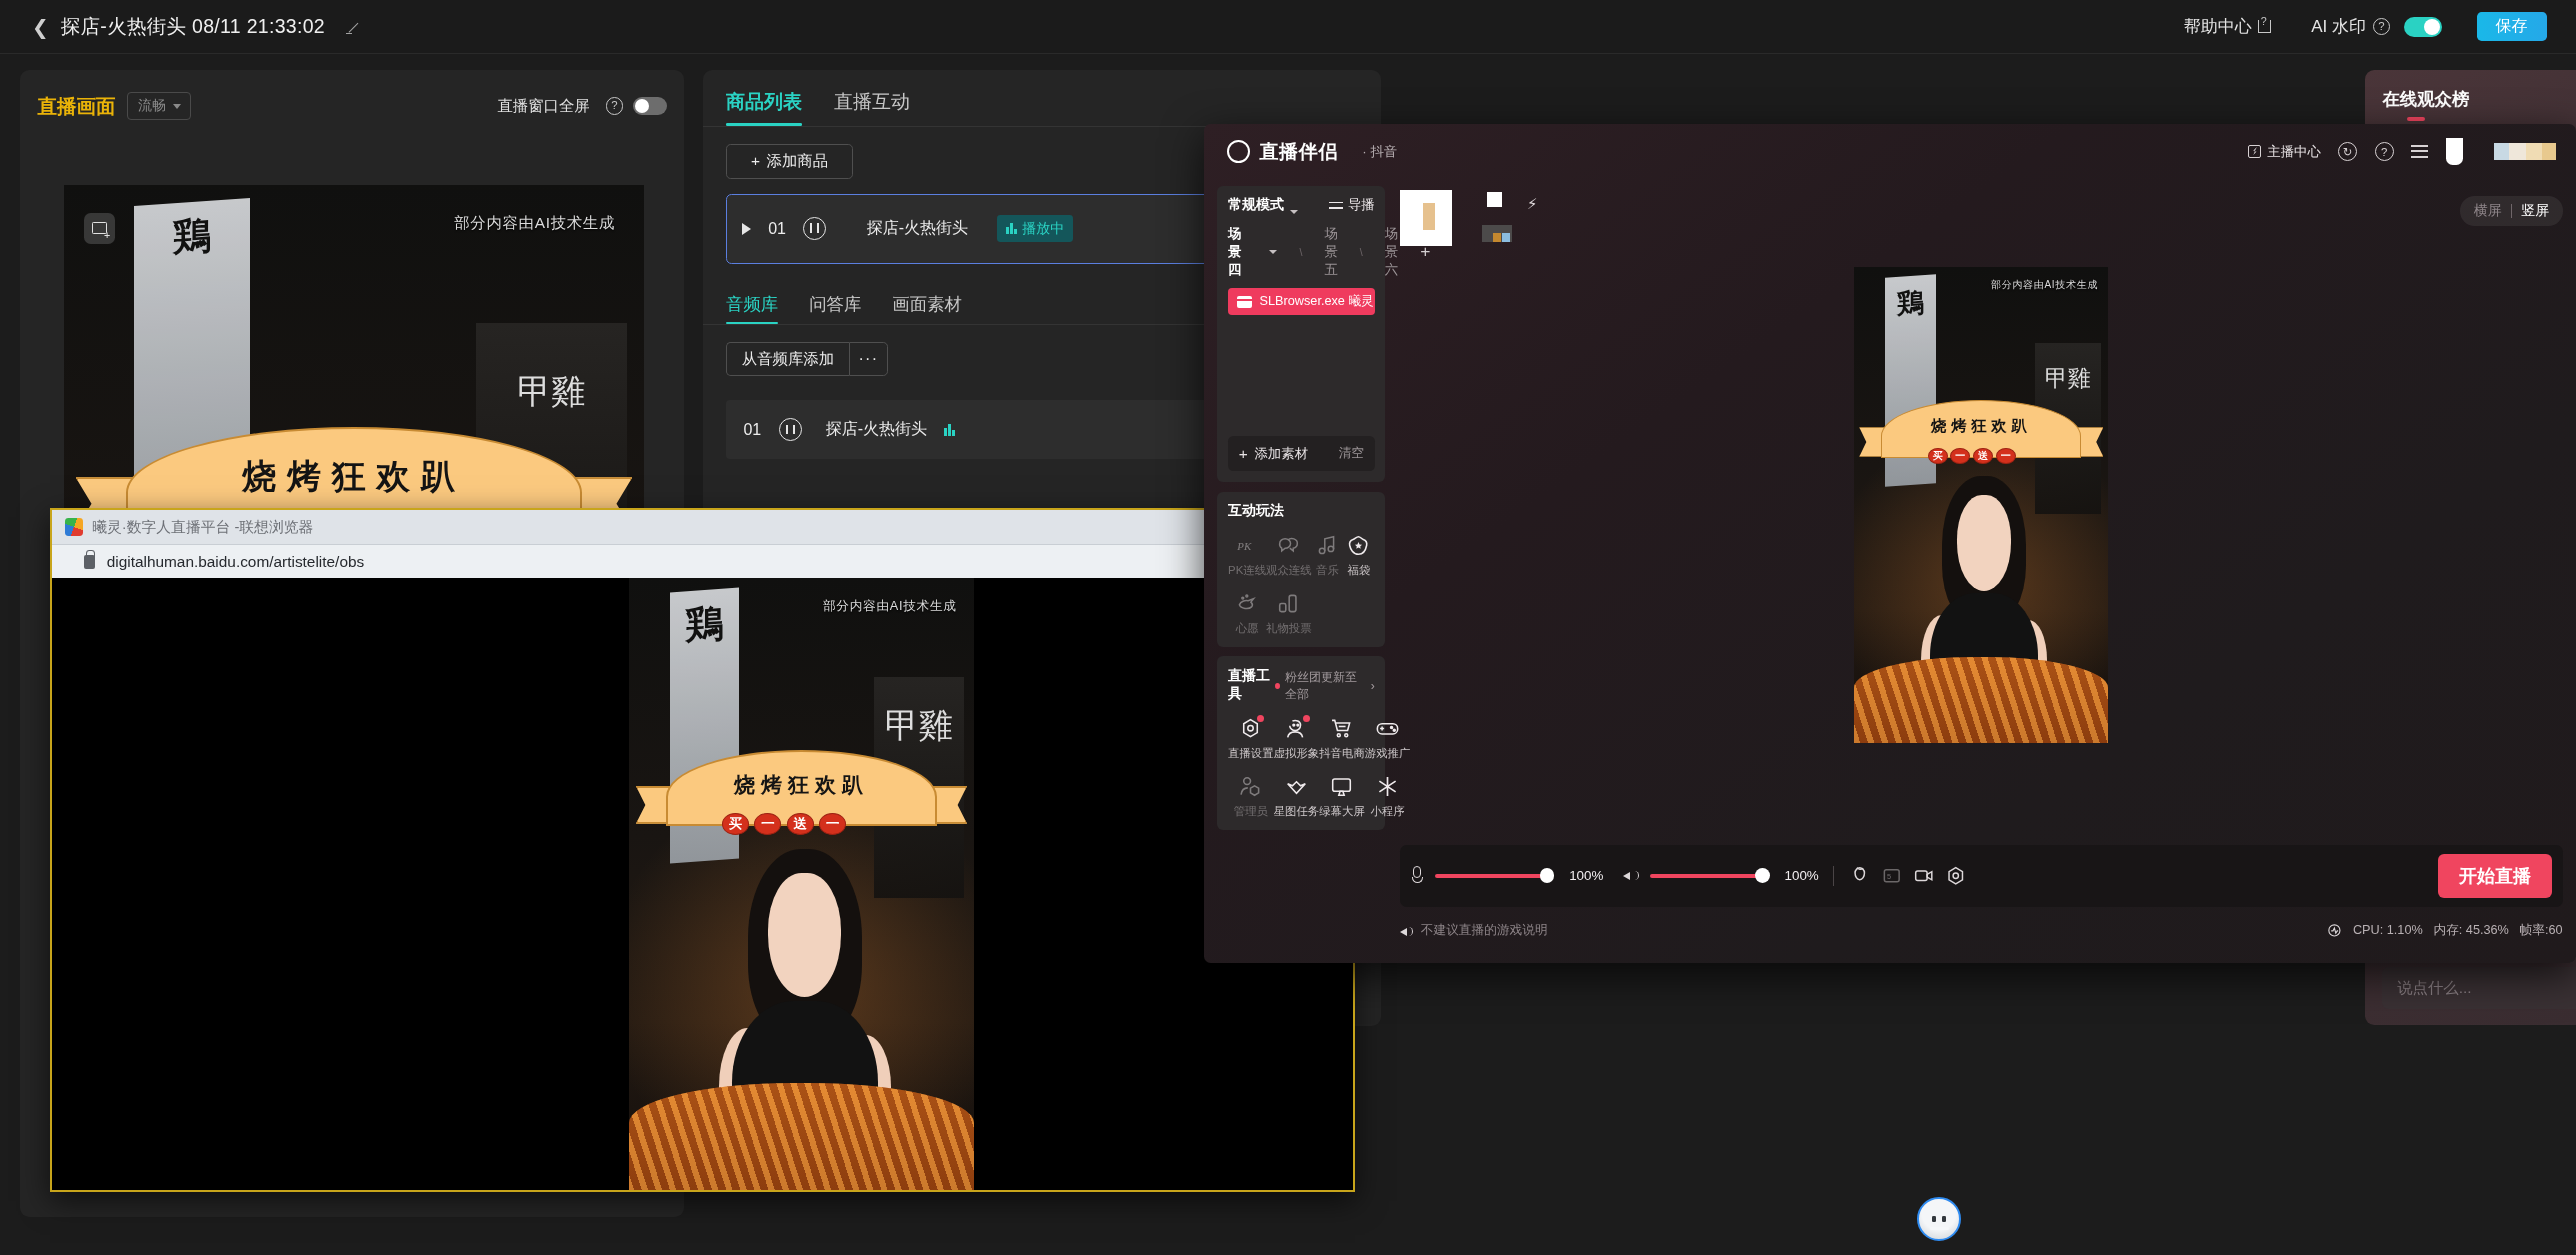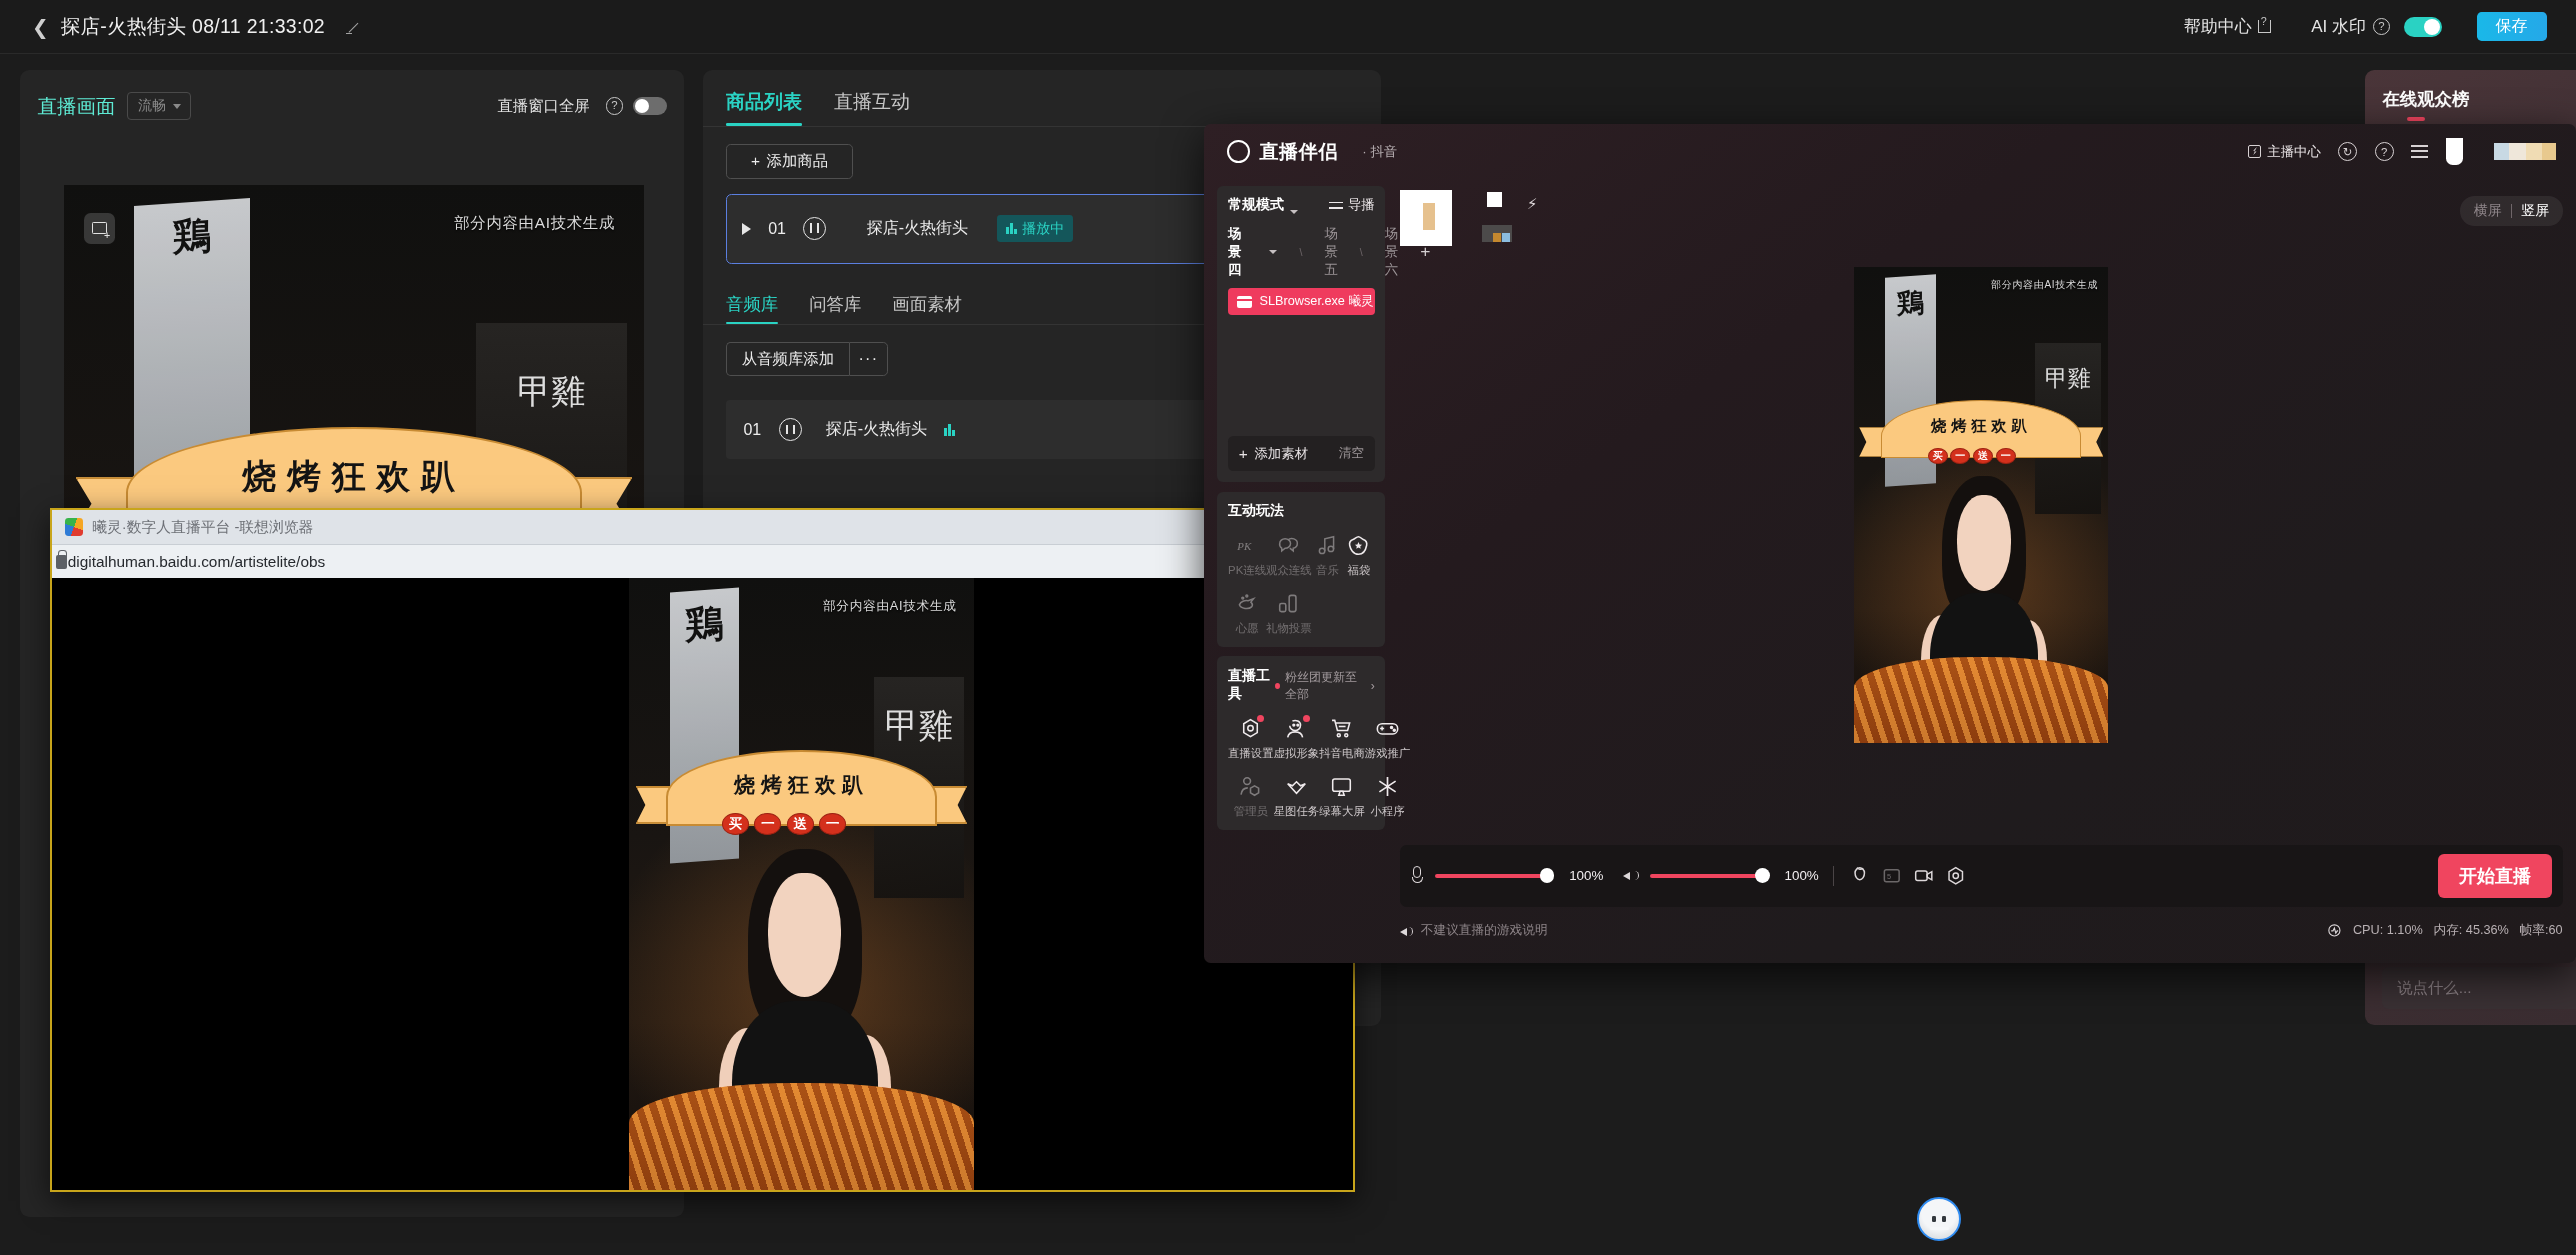--- a/index.html
+++ b/index.html
@@ -37,21 +37,21 @@
   .save-btn{width:70px;height:29.5px;border-radius:4.7px;
     background:linear-gradient(90deg,#1ab8e8,#25a8e8);
     color:#fff;font-size:16px;display:flex;align-items:center;justify-content:center;cursor:pointer;}
 
   
   #live-card{
     position:absolute;left:20px;top:70px;width:664px;height:1147px;
     background:#252525;border-radius:9.4px;
   }
   .lc-head{height:48px;display:flex;align-items:center;padding:0 17.4px;margin-top:12px;}
-  .lc-title{font-size:19.5px;font-weight:normal;color:#5eead4;}
+  .lc-title{font-size:19.5px;font-weight:bold;color:#eab308;}
   .quality-sel{margin-left:12px;height:28px;min-width:64px;border:0.7px solid #4a4a4a;border-radius:4px;
     display:flex;align-items:center;justify-content:center;gap:6.7px;color:#8a8a8a;font-size:14px;cursor:pointer;padding:0 9px;}
   .chev-d{width:0;height:0;border-left:4.7px solid transparent;border-right:4.7px solid transparent;border-top:5.4px solid #8a8a8a;}
   .lc-right{margin-left:auto;display:flex;align-items:center;gap:9.4px;}
   .lc-right .lbl{font-size:15.4px;color:#e0e0e0;}
   .switch-off{width:34px;height:18px;border-radius:9.4px;background:#6d6d6d;position:relative;cursor:pointer;}
   .switch-off .knob{position:absolute;top:2px;left:2px;width:14px;height:14px;border-radius:50%;background:#fff;}
   #preview-wrap{
     position:absolute;left:44px;top:115px;width:580px;height:865px;background:#000;overflow:hidden;
   }
@@ -159,21 +159,21 @@
 
   
   #browser{
     position:absolute;left:50px;top:508px;width:1305px;height:684px;
     background:#6d28d9;border:2px solid #c8a51b;box-shadow:0 9.4px 28px rgba(0,0,0,.6);
   }
   .br-title{height:34px;display:flex;align-items:center;gap:9.4px;padding-left:13.4px;background:#dfe3e8;}
   .br-logo{width:17.4px;height:17.4px;border-radius:3.4px;background:
      conic-gradient(from 200deg,#2e7bd6 0 25%,#37b34a 25% 50%,#f5a623 50% 75%,#e03b2f 75% 100%);}
   .br-title span{font-size:14.8px;color:#6d7076;}
-  .br-url{height:35px;background:#edf0f3;border-top:0.7px solid #c9ced4;display:flex;align-items:center;gap:1px;padding-left:4px;}
+  .br-url{height:35px;background:#edf0f3;border-top:0.7px solid #c9ced4;display:flex;align-items:center;gap:12px;padding-left:32px;}
   .lock{width:10.7px;height:13.4px;position:relative;background:#5c6066;border-radius:2px;}
   .lock:before{content:"";position:absolute;left:2px;top:-5.4px;width:6.7px;height:6.7px;border:1.3px solid #5c6066;border-bottom:none;border-radius:3.4px 3.4px 0 0;}
   .br-url span{font-size:15.4px;color:#26292e;}
   .br-body{position:absolute;left:0;top:68px;right:0;bottom:0;background:#000;overflow:hidden;}
   .br-preview{position:absolute;left:577px;top:0;width:345px;height:616px;overflow:hidden;background:#000;}
 
   
   #companion{
     position:absolute;left:1204px;top:124px;width:1372px;height:839px;
     background:linear-gradient(145deg,#2e1f24 0%,#241a1e 34%,#1f1b1d 70%,#201a1c 100%);

